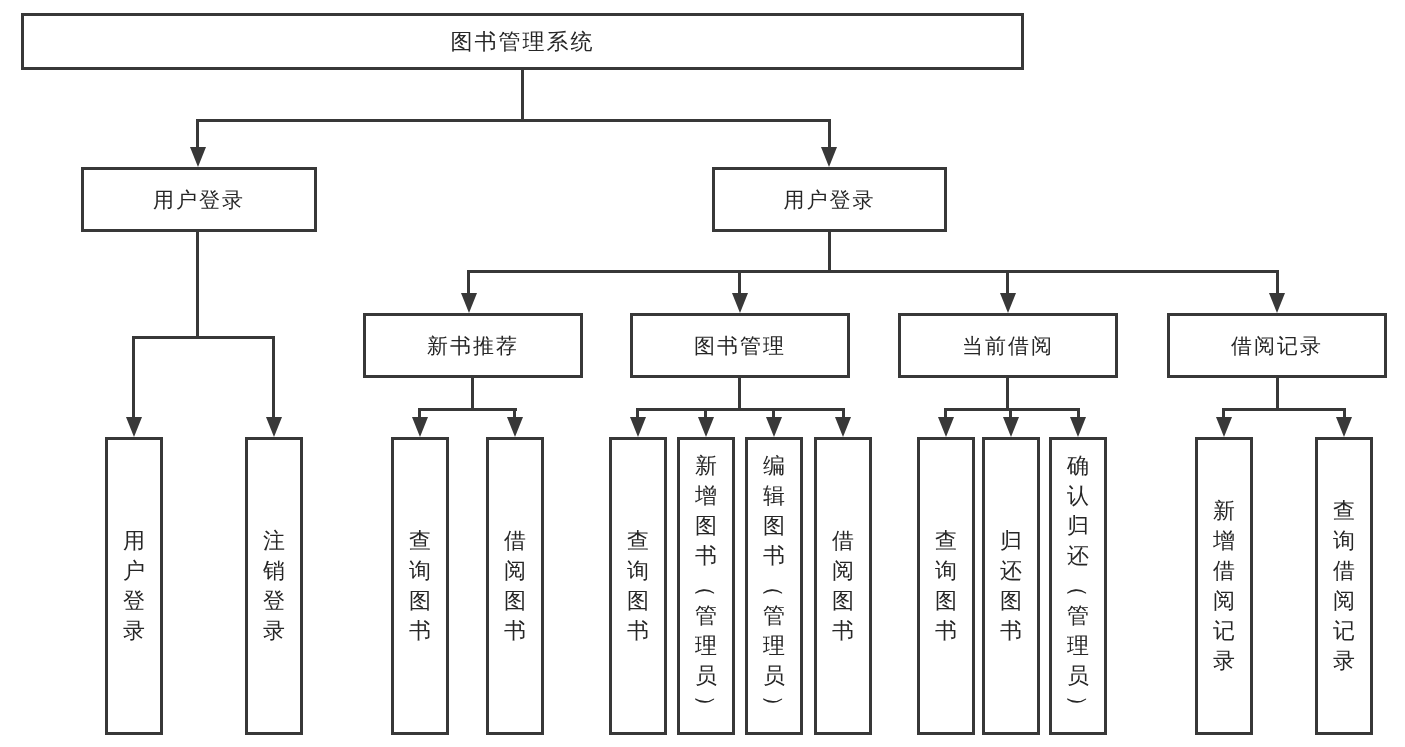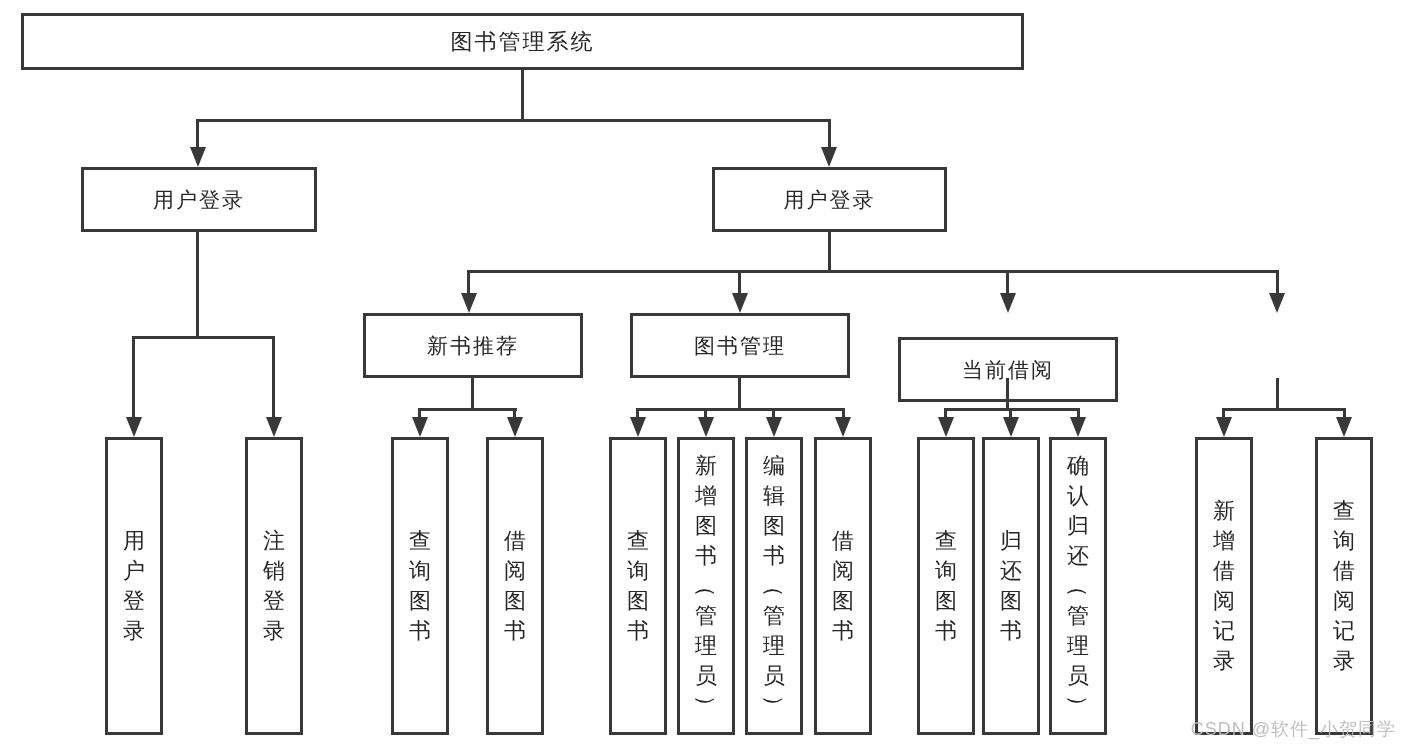--- a/index.html
+++ b/index.html
@@ -86,22 +86,25 @@
   <div class="arrow" style="left:1000px;top:293px;"></div>
   <div class="vline" style="left:1276px;top:270px;height:27px;"></div>
   <div class="arrow" style="left:1269px;top:293px;"></div>
 
   <div class="node" style="left:363px;top:313px;width:214px;height:59px;">
     <span>新书推荐</span>
   </div>
   <div class="node" style="left:630px;top:313px;width:214px;height:59px;">
     <span>图书管理</span>
   </div>
-  <div class="node" style="left:898px;top:313px;width:214px;height:59px;margin-top:24px;">
+  <div class="node" style="left:898px;top:313px;width:214px;height:59px;">
     <span>当前借阅</span>
+  </div>
+  <div class="node" style="left:1167px;top:313px;width:214px;height:59px;">
+    <span>借阅记录</span>
   </div>
 
   <div class="vline" style="left:471px;top:378px;height:30px;"></div>
   <div class="hline" style="left:418px;top:408px;width:99px;"></div>
   <div class="vline" style="left:418px;top:408px;height:13px;"></div>
   <div class="arrow" style="left:412px;top:417px;"></div>
   <div class="vline" style="left:513px;top:408px;height:13px;"></div>
   <div class="arrow" style="left:507px;top:417px;"></div>
 
   <div class="vline" style="left:738px;top:378px;height:30px;"></div>
@@ -226,14 +229,13 @@
     </div>
   <div class="leaf" style="left:1315px;">
       <span class="vchar">查</span>
       <span class="vchar">询</span>
       <span class="vchar">借</span>
       <span class="vchar">阅</span>
       <span class="vchar">记</span>
       <span class="vchar">录</span>
     </div>
 
-  <div class="watermark">CSDN @软件_小贺同学</div>
 </div>
 
 </body></html>

